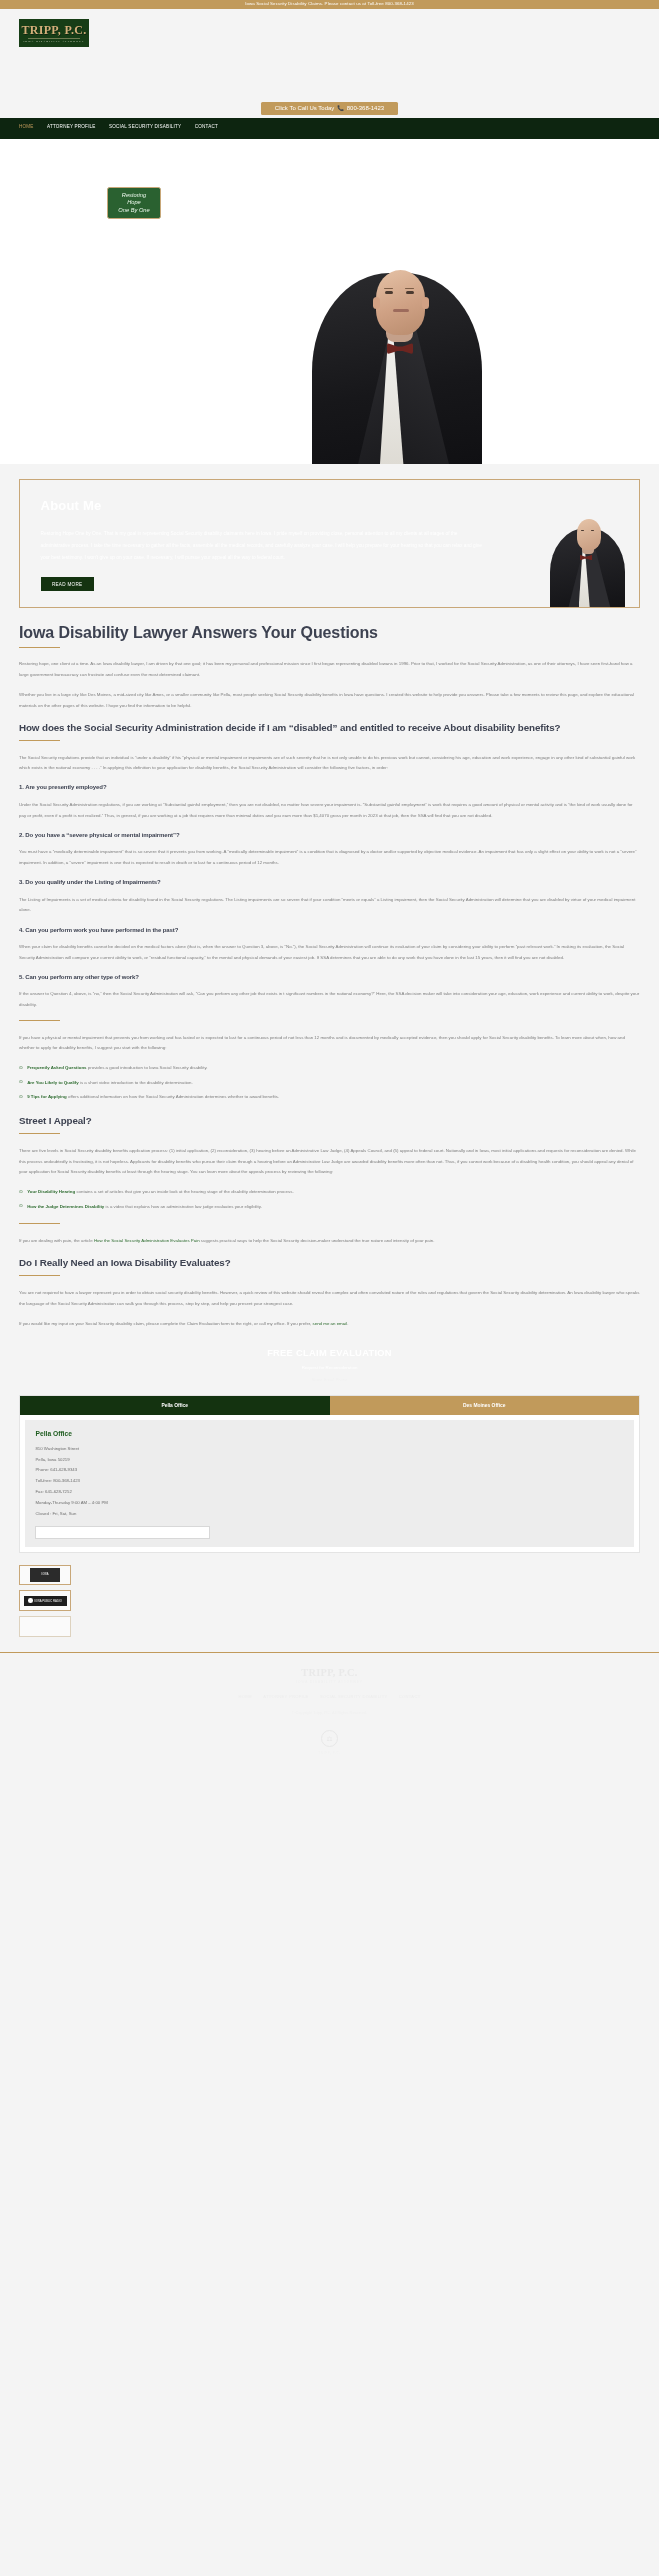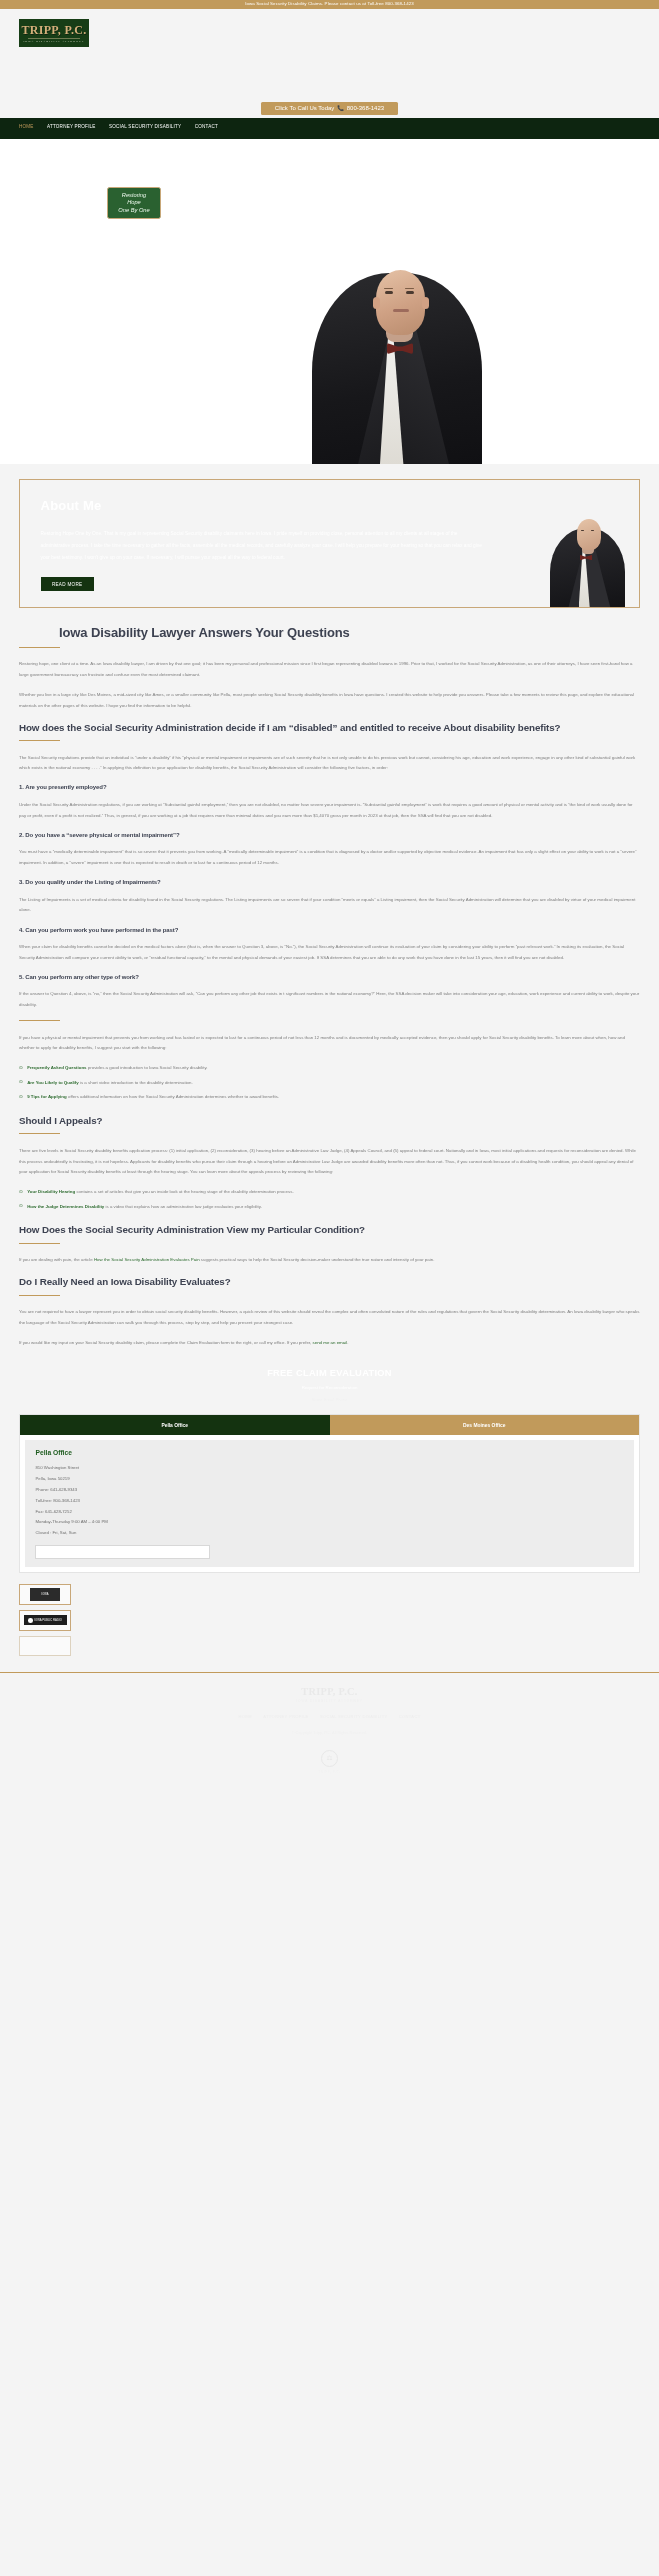--- a/index.html
+++ b/index.html
@@ -216,21 +216,21 @@
     clip-path: polygon(0 0,40% 30%,60% 30%,100% 0,100% 100%,60% 70%,40% 70%,0 100%); }
 
   
   .article { padding: 18.5px 19px 0; }
   h1.sec, h2.sec, h3.sec {
     color: #3d4251;
     font-weight: 700;
     letter-spacing: -0.1px;
     font-family: "Liberation Sans", sans-serif;
   }
-  h1.sec { font-size: 13px; line-height: 14px; margin-left: 40px; }
+  h1.sec { font-size: 16px; line-height: 14px; }
   h2.sec { font-size: 9.8px; line-height: 13.4px; }
   h3.sec { font-size: 6px; line-height: 9.3px; margin-bottom: 7.2px; }
   .rule { width: 41px; height: 1px; background: #c19a5b; margin: 6.2px 0 11.3px; }
   p.body {
     font-size: 4.4px;
     line-height: 10.8px;
     color: #7d7d7d;
     margin-bottom: 9.3px;
   }
   ul.linklist { list-style: none; margin: 0 0 11.3px; padding: 0; }
@@ -419,34 +419,33 @@
         <a class="glink">Frequently Asked Questions</a><span> provides a good introduction to Iowa Social Security disability.</span>
       </li>
       <li>
         <a class="glink">Are You Likely to Qualify</a><span> is a short video introduction to the disability determination.</span>
       </li>
       <li>
         <a class="glink">9 Tips for Applying</a><span> offers additional information on how the Social Security Administration determines whether to award benefits.</span>
       </li>
     </ul>
 
-    <h2 class="sec">Should I Appeals?</h2>
+    <h2 class="sec">Street I Appeal?</h2>
     <div class="rule"></div>
     <p class="body">There are five levels in Social Security disability benefits application process: (1) initial application, (2) reconsideration, (3) hearing before an Administrative Law Judge, (4) Appeals Council, and (5) appeal to federal court. Nationally and in Iowa, most initial applications and requests for reconsideration are denied. While this process undoubtedly is frustrating, it is not hopeless. Applicants for disability benefits who pursue their claim through a hearing before an Administrative Law Judge are awarded disability benefits more often than not. Thus, if you cannot work because of a disabling health condition, you should appeal any denial of your application for Social Security disability benefits at least through the hearing stage. You can learn more about the appeals process by reviewing the following:</p>
 
     <ul class="linklist">
       <li>
         <a class="glink">Your Disability Hearing</a><span> contains a set of articles that give you an inside look at the hearing stage of the disability determination process.</span>
       </li>
       <li>
         <a class="glink">How the Judge Determines Disability</a><span> is a video that explains how an administrative law judge evaluates your eligibility.</span>
       </li>
     </ul>
 
-    <h2 class="sec">How Does the Social Security Administration View my Particular Condition?</h2>
     <div class="rule"></div>
     <p class="body">
       <span>If you are dealing with pain, the article </span><a class="inline-link">How the Social Security Administration Evaluates Pain</a><span> suggests practical ways to help the Social Security decision-maker understand the true nature and intensity of your pain.</span>
     </p>
 
     <h2 class="sec">Do I Really Need an Iowa Disability Evaluates?</h2>
     <div class="rule"></div>
     <p class="body">You are not required to have a lawyer represent you in order to obtain social security disability benefits. However, a quick review of this website should reveal the complex and often convoluted nature of the rules and regulations that govern the Social Security disability determination. An Iowa disability lawyer who speaks the language of the Social Security Administration can walk you through this process, step by step, and help you present your strongest case.</p>
     <p class="body">
       <span>If you would like my input on your Social Security disability claim, please complete the Claim Evaluation form to the right, or call my office. If you prefer, </span><a class="inline-link">send me an email</a><span>.</span>

